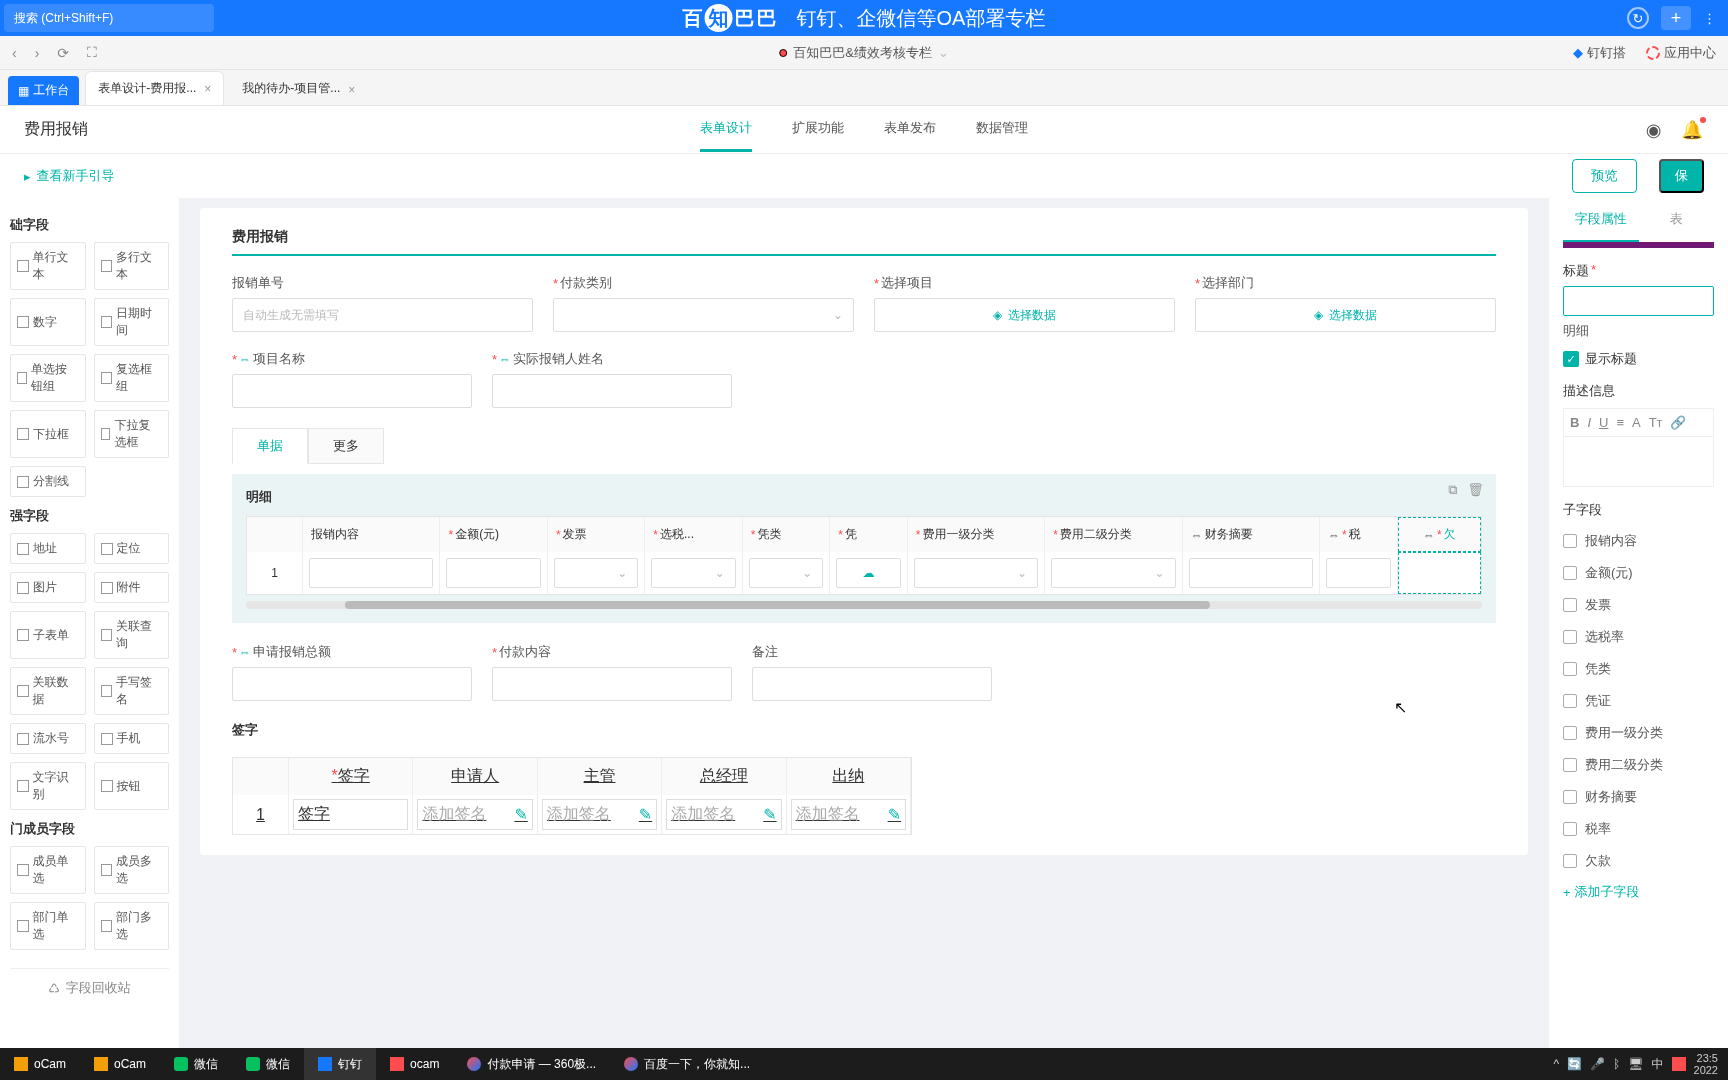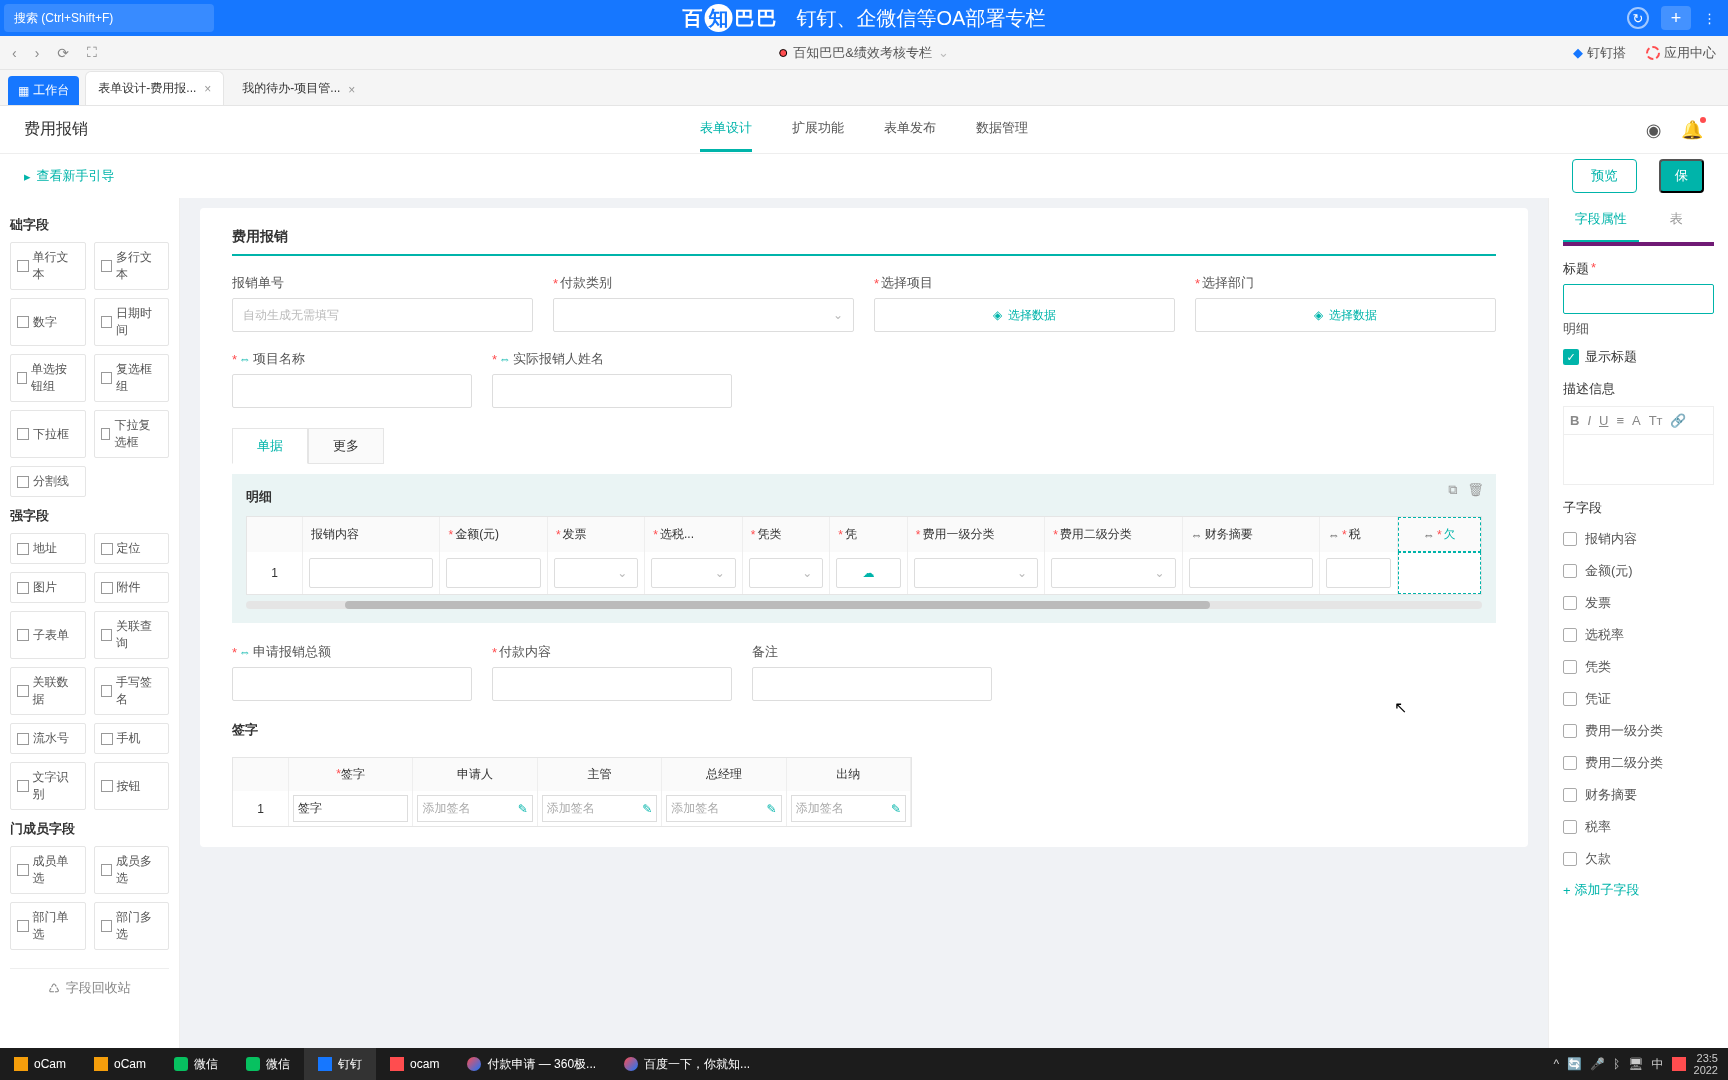--- a/index.html
+++ b/index.html
@@ -93,29 +93,29 @@
 .detail-scrollbar { height: 8px; background: #e5e5e5; margin-top: 6px; border-radius: 4px; position: relative; }
 .detail-thumb { position: absolute; left: 8%; width: 70%; height: 100%; background: #bbb; border-radius: 4px; }
 .new-col { border: 1px dashed #00b4aa; width: 56px; display: flex; align-items: center; justify-content: center; color: #00b4aa; }
 .upload-icon { color: #00b4aa; }
 
 .section-divider { font-weight: 600; font-size: 13px; margin: 20px 0 12px; border-bottom: 1px solid #eee; padding-bottom: 6px; }
 
 
 .sign-table { border: 1px solid #e5e5e5; }
 .sign-header, .sign-body { display: flex; }
-.sign-cell { flex: 1; border-right: 1px solid #eee; padding: 8px; font-size: 12px; text-align: center; }
+.sign-cell { flex: 1; border-right: 1px solid #eee; padding: 8px; font-size: 16px; text-align: center; text-decoration: underline; }
 .sign-header { background: #fafafa; }
 .sign-item { display: flex; align-items: center; justify-content: center; gap: 6px; color: #aaa; }
 .sign-input { border: 1px solid #ddd; padding: 4px; margin: 2px; display: flex; align-items: center; justify-content: space-between; }
 .pen-icon { color: #00b4aa; }
 
 
 .props { width: 180px; border-left: 1px solid #eee; padding: 0 14px; overflow-y: auto; }
-.props-tabs { display: flex; border-bottom: 4px solid #701a75; }
+.props-tabs { display: flex; border-bottom: 6px solid #701a75; }
 .props-tab { flex: 1; text-align: center; padding: 12px 0; color: #00b4aa; border-bottom: 2px solid #00b4aa; font-size: 13px; }
 .props-tab.inactive { color: #999; border-bottom: none; }
 .prop-row { margin-top: 14px; }
 .prop-label { font-size: 13px; margin-bottom: 6px; display: flex; gap: 2px; }
 .prop-input { width: 100%; height: 30px; border: 1px solid #00b4aa; border-radius: 2px; padding: 0 8px; font-size: 12px; }
 .checkbox-row { display: flex; align-items: center; gap: 6px; margin-top: 10px; }
 .checkbox { width: 16px; height: 16px; background: #00b4aa; border-radius: 2px; color: #fff; display: flex; align-items: center; justify-content: center; font-size: 11px; }
 .rte-toolbar { display: flex; gap: 8px; margin-top: 8px; padding: 6px; border: 1px solid #eee; color: #888; font-size: 13px; }
 .rte-body { border: 1px solid #eee; border-top: none; height: 50px; }
 .subfields { margin-top: 14px; }

